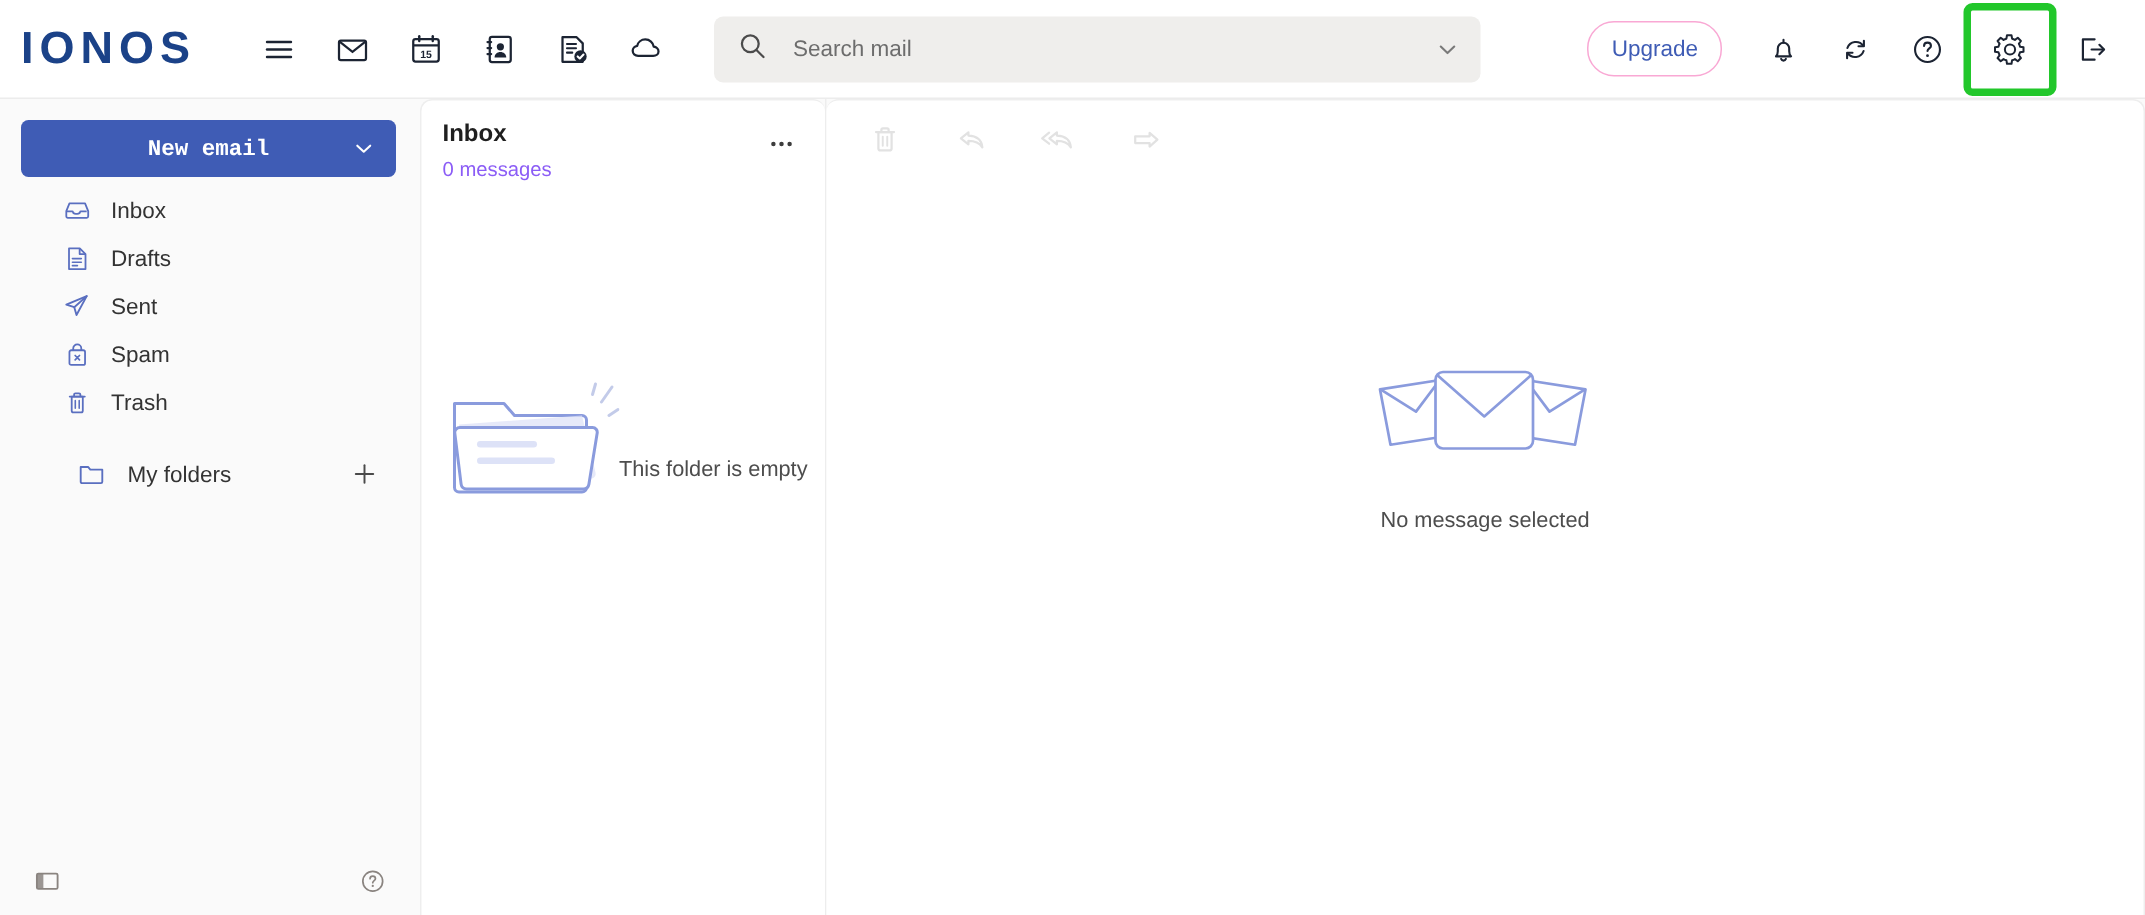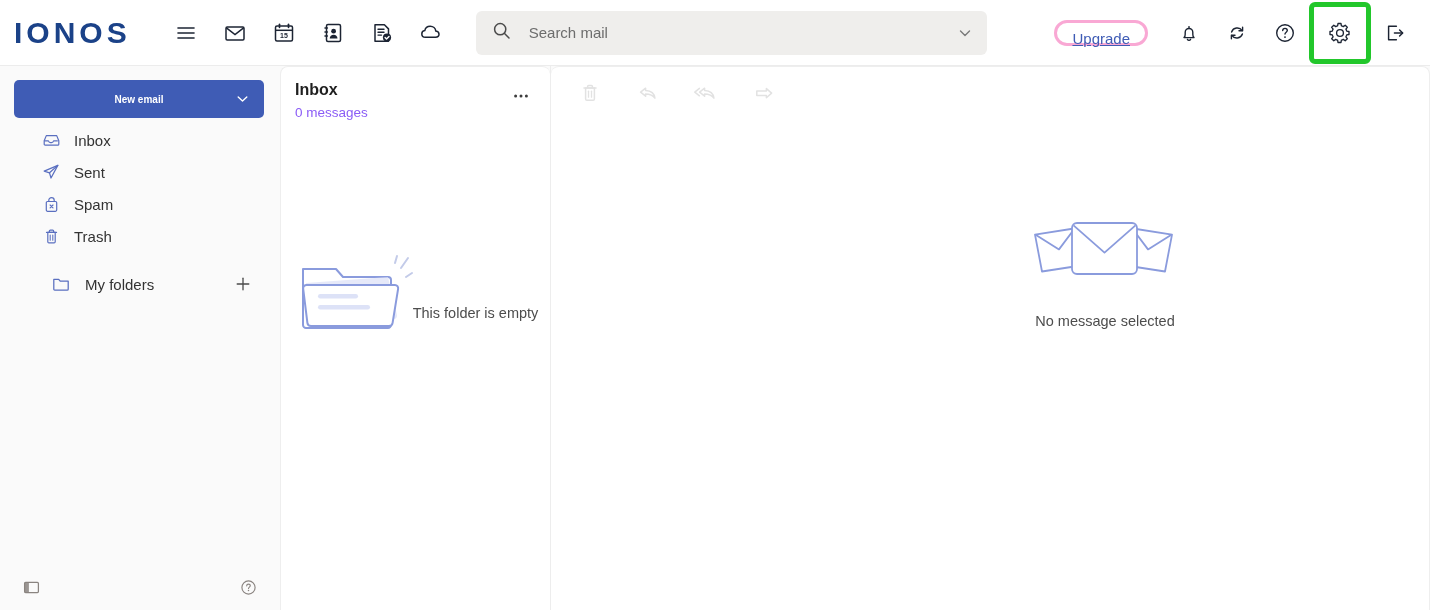--- a/index.html
+++ b/index.html
@@ -39,45 +39,45 @@
   .search-input {
     flex:1; border:none; outline:none; background:transparent;
     font-family:"Liberation Sans", sans-serif; font-size:15px; color:#3a3a3a;
     margin-left:16px;
   }
   .search-input::placeholder { color:#6d6d6d; }
   .search-chevron { margin-left:8px; display:flex; align-items:center; cursor:pointer; }
 
   .header-right { display:flex; align-items:center; gap:2px; margin-right:12px; }
   .upgrade-btn {
-    height:26px; padding:0 15px; border:3px solid #f9a8d4; border-radius:18px;
+    height:37px; padding:0 15px; border:1px solid #f9a8d4; border-radius:18px;
     background:#ffffff; color:#3f5cb5; font-family:"Liberation Sans", sans-serif;
-    font-size:15px; cursor:pointer; margin-right:16px; line-height:32px;text-decoration:underline;
+    font-size:15px; cursor:pointer; margin-right:16px; line-height:32px;
   }
 
   .gear-highlight {
     position:relative; margin:0 4px;
     outline:5px solid #22c72b; outline-offset:0px; background:#fff;
     width:52px; height:52px; display:flex; align-items:center; justify-content:center;
     border-radius:1px;
   }
 
   
   .body-row { flex:1; display:flex; min-height:0; background:#fafafa; position:relative; }
 
   
   .sidebar {
     width:280px; min-width:280px; background:#fafafa; display:flex; flex-direction:column;
     position:relative;
   }
   .new-email-btn {
     margin:14px 16px 0 14px; height:38px; background:#3f5cb5; color:#fff;
     border-radius:5px; display:flex; align-items:center; justify-content:center;
-    position:relative; cursor:pointer; font-size:10px; font-weight:700;
-    font-family:Liberation Sans, sans-serif;
+    position:relative; cursor:pointer; font-size:15px; font-weight:700;
+    font-family:Liberation Mono, monospace;
   }
   .new-email-caret { position:absolute; right:14px; top:50%; transform:translateY(-50%); display:flex; }
 
   .account-row {
     display:flex; align-items:center; margin:30px 0 0 18px; cursor:pointer; height:24px;
   }
   .account-caret { margin-right:12px; display:flex; }
   .account-name { font-size:14px; font-weight:700; color:#4a4a4a; font-family:"Liberation Sans", sans-serif; }
 
   .folder-list { margin-top:6px; }
@@ -120,21 +120,21 @@
   .dots-btn { cursor:pointer; padding:4px 4px; margin-top:2px; display:flex; }
   .msglist-empty { flex:1; display:flex; flex-direction:row; align-items:center; justify-content:center; padding-bottom:130px; }
   .empty-caption { margin-top:26px; font-size:14.5px; color:#4d4d4d; font-family:"Liberation Sans", sans-serif; }
 
   .col-divider { width:1px; background:#ededed; }
 
   
   .reading {
     flex:1; background:#ffffff; border-top:1px solid #eeeeee; border-right:1px solid #eeeeee;
     border-top-left-radius:8px; border-top-right-radius:8px;
-    display:flex; flex-direction:row; position:relative;
+    display:flex; flex-direction:column; position:relative;
   }
   .read-toolbar { height:52px; display:flex; align-items:center; padding-left:22px; gap:24px; }
   .tool-icon { width:34px; height:34px; display:flex; align-items:center; justify-content:center; cursor:default; }
   .reading-empty { flex:1; display:flex; flex-direction:column; align-items:center; justify-content:center; padding-bottom:130px; }
   .reading-caption { margin-top:28px; font-size:14.5px; color:#4d4d4d; font-family:"Liberation Sans", sans-serif; }
 </style>
 </head>
 <body>
 
 <div class="app">
@@ -287,20 +287,32 @@
         <div class="folder-item">
           <span class="folder-icon">
             <svg width="19" height="19" viewBox="0 0 19 19">
               <path d="M2.2 9.8 4.3 4.6h10.4l2.1 5.2v3.4a1 1 0 0 1-1 1H3.2a1 1 0 0 1-1-1z" fill="none" stroke="#5a6fc0" stroke-width="1.2" stroke-linejoin="round"></path>
               <path d="M2.2 9.9h3.9a.5.5 0 0 1 .5.4c.1.8.9 1.3 1.9 1.3h1c1 0 1.8-.5 1.9-1.3a.5.5 0 0 1 .5-.4h3.9" fill="none" stroke="#5a6fc0" stroke-width="1.2" stroke-linejoin="round"></path>
             </svg>
           </span>
           <span>Inbox</span>
         </div>
 
+        <div class="folder-item">
+          <span class="folder-icon">
+            <svg width="19" height="19" viewBox="0 0 19 19">
+              <path d="M4 2.6h7.2L15 6.4v10H4z" fill="none" stroke="#5a6fc0" stroke-width="1.2" stroke-linejoin="round"></path>
+              <path d="M11.1 2.7v3.7h3.8" fill="none" stroke="#5a6fc0" stroke-width="1.2" stroke-linejoin="round"></path>
+              <line x1="6.3" y1="9.4" x2="12.2" y2="9.4" stroke="#5a6fc0" stroke-width="1.1" stroke-linecap="round"></line>
+              <line x1="6.3" y1="11.8" x2="12.2" y2="11.8" stroke="#5a6fc0" stroke-width="1.1" stroke-linecap="round"></line>
+              <line x1="6.3" y1="14.1" x2="9.6" y2="14.1" stroke="#5a6fc0" stroke-width="1.1" stroke-linecap="round"></line>
+            </svg>
+          </span>
+          <span>Drafts</span>
+        </div>
 
         <div class="folder-item">
           <span class="folder-icon">
             <svg width="20" height="20" viewBox="0 0 20 20">
               <path d="M16.8 3.4 3.2 9.1l5.3 1.7 1.5 5.2z" fill="none" stroke="#5a6fc0" stroke-width="1.25" stroke-linejoin="round"></path>
               <path d="M8.5 10.8 16.8 3.4" fill="none" stroke="#5a6fc0" stroke-width="1.25" stroke-linecap="round"></path>
             </svg>
           </span>
           <span>Sent</span>
         </div>

